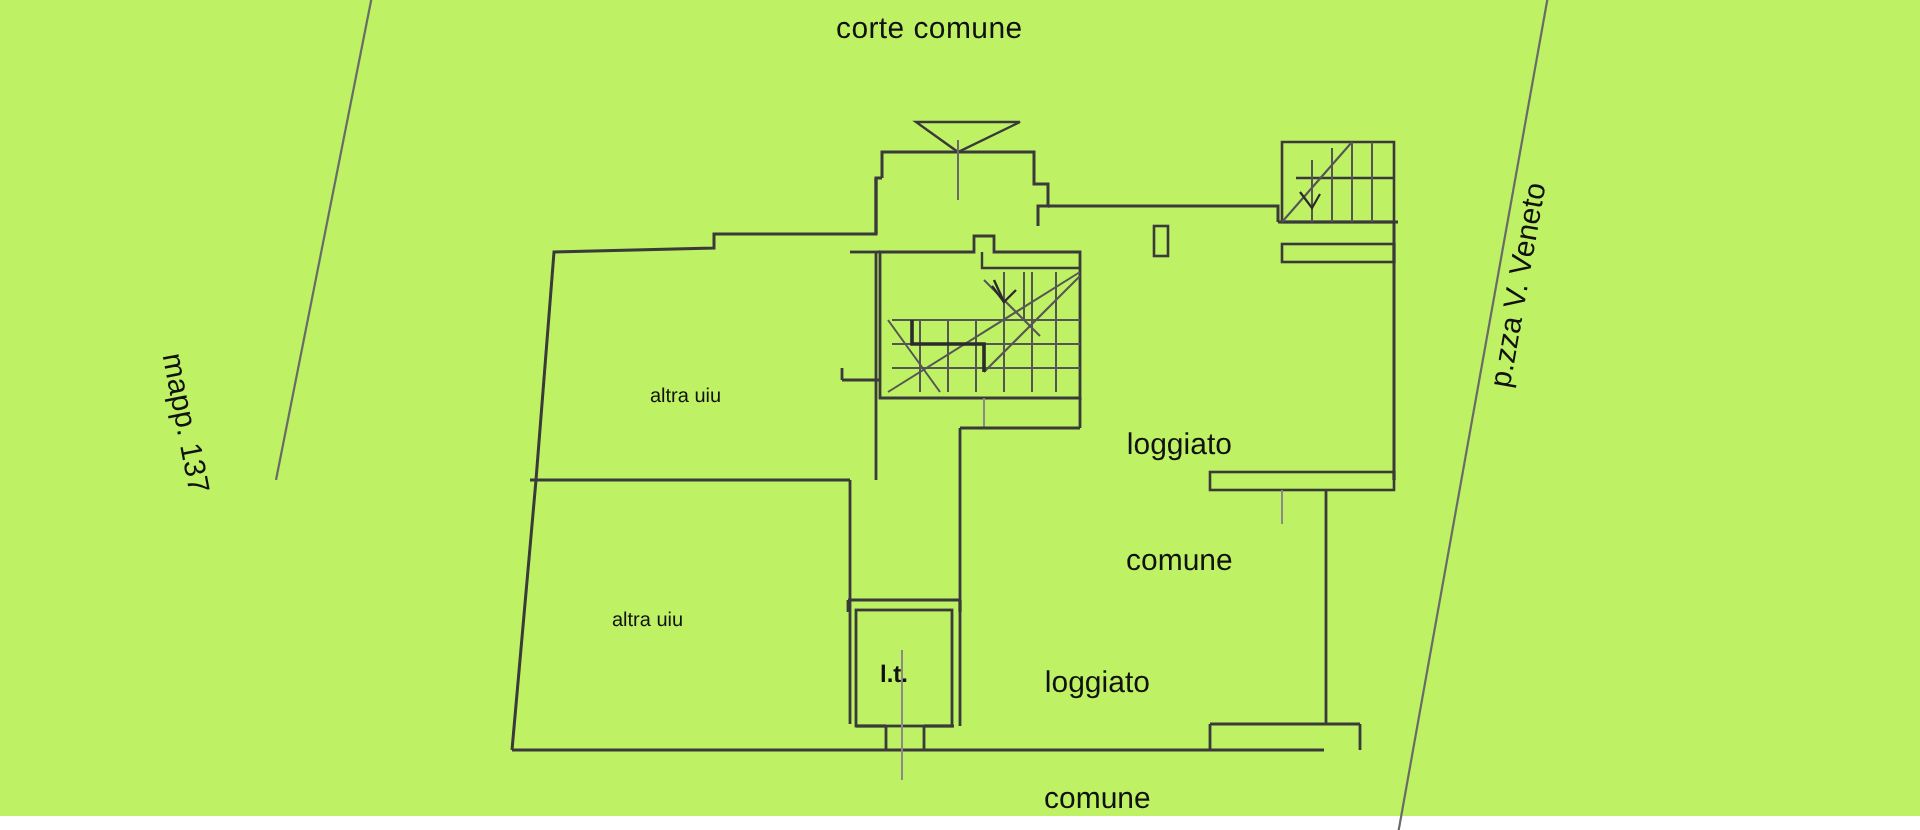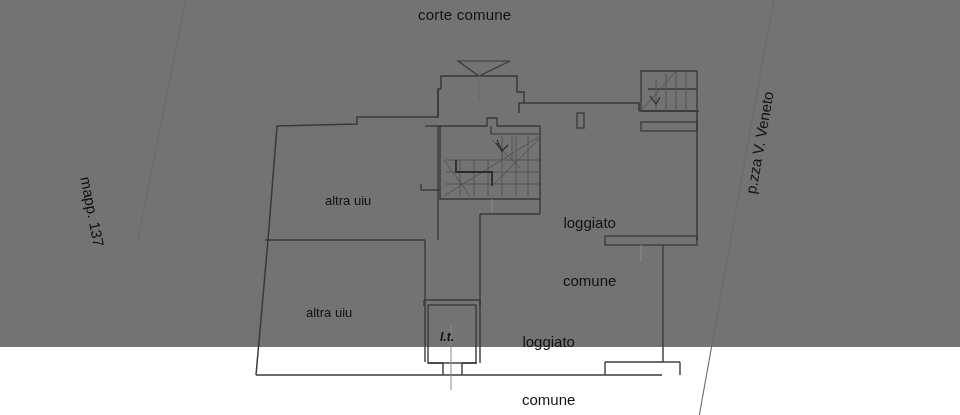--- a/index.html
+++ b/index.html
@@ -9,22 +9,22 @@
   }
   body {
     width: 960px;
     height: 415px;
     overflow: hidden;
     font-family: "Liberation Sans", sans-serif;
   }
   #plan-root {
     position: relative;
     width: 960px;
-    height: 347px;
-    background: #737373;
+    height: 408px;
+    background: #bef264;
   }
   #plan-svg {
     position: absolute;
     left: 0;
     top: 0;
     width: 960px;
     height: 415px;
   }
   .plan-label {
     position: absolute;
@@ -32,30 +32,29 @@
     font-family: "Liberation Sans", sans-serif;
     white-space: pre;
     text-align: center;
     line-height: 1.28;
   }
   .lbl-corte {
     font-size: 15px;
     letter-spacing: 0.2px;
   }
   .lbl-room {
-    font-size: 13px;
+    font-size: 10px;
   }
   .lbl-loggiato {
     font-size: 15px;
     text-align: center;
   }
   .lbl-lt {
     font-size: 12px;
     font-weight: bold;
-    font-style: italic;
   }
   .lbl-street {
     font-size: 15px;
     transform-origin: 0 0;
   }
 </style>
 </head>
 <body>
 
 <div id="plan-root">

